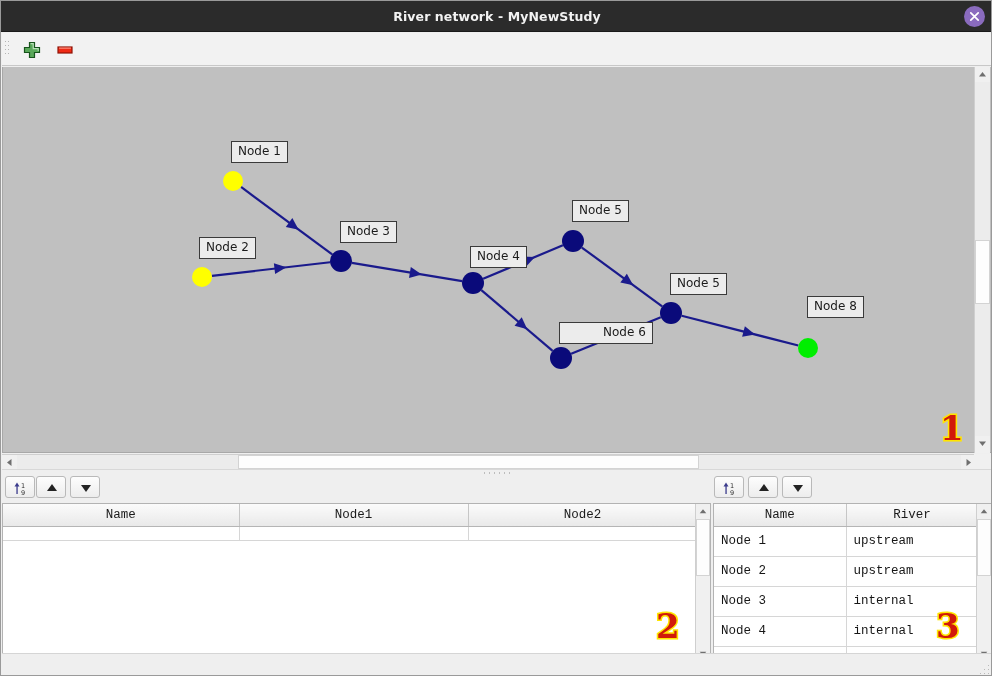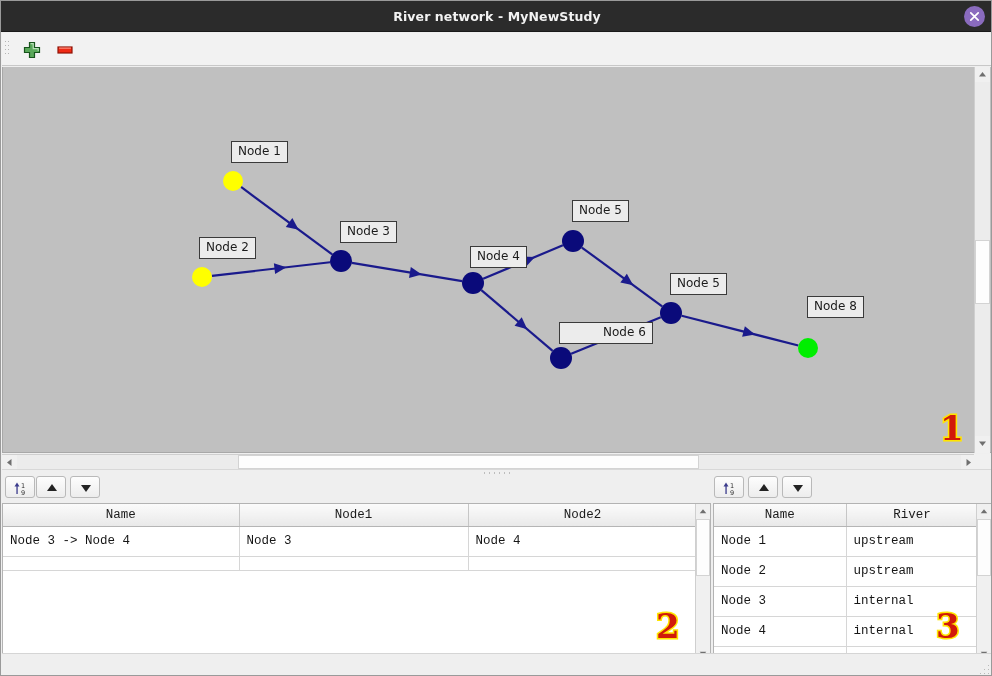--- a/index.html
+++ b/index.html
@@ -371,25 +371,20 @@
             <col style="width: 229px;">
           </colgroup>
           <thead>
             <tr>
               <th>Name</th>
               <th>Node1</th>
               <th>Node2</th>
             </tr>
           </thead>
           <tbody>
-            <tr>
-              <td>Node 3 -&gt; Node 4</td>
-              <td>Node 3</td>
-              <td>Node 4</td>
-            </tr>
             <tr class="partial">
               <td></td>
               <td></td>
               <td></td>
             </tr>
           </tbody>
         </table>
       <div class="grid-sb-v">
         <div class="sb-arrow" style="left:0;top:0;width:14px;">
           <svg width="14" height="15" viewBox="0 0 15 15">

